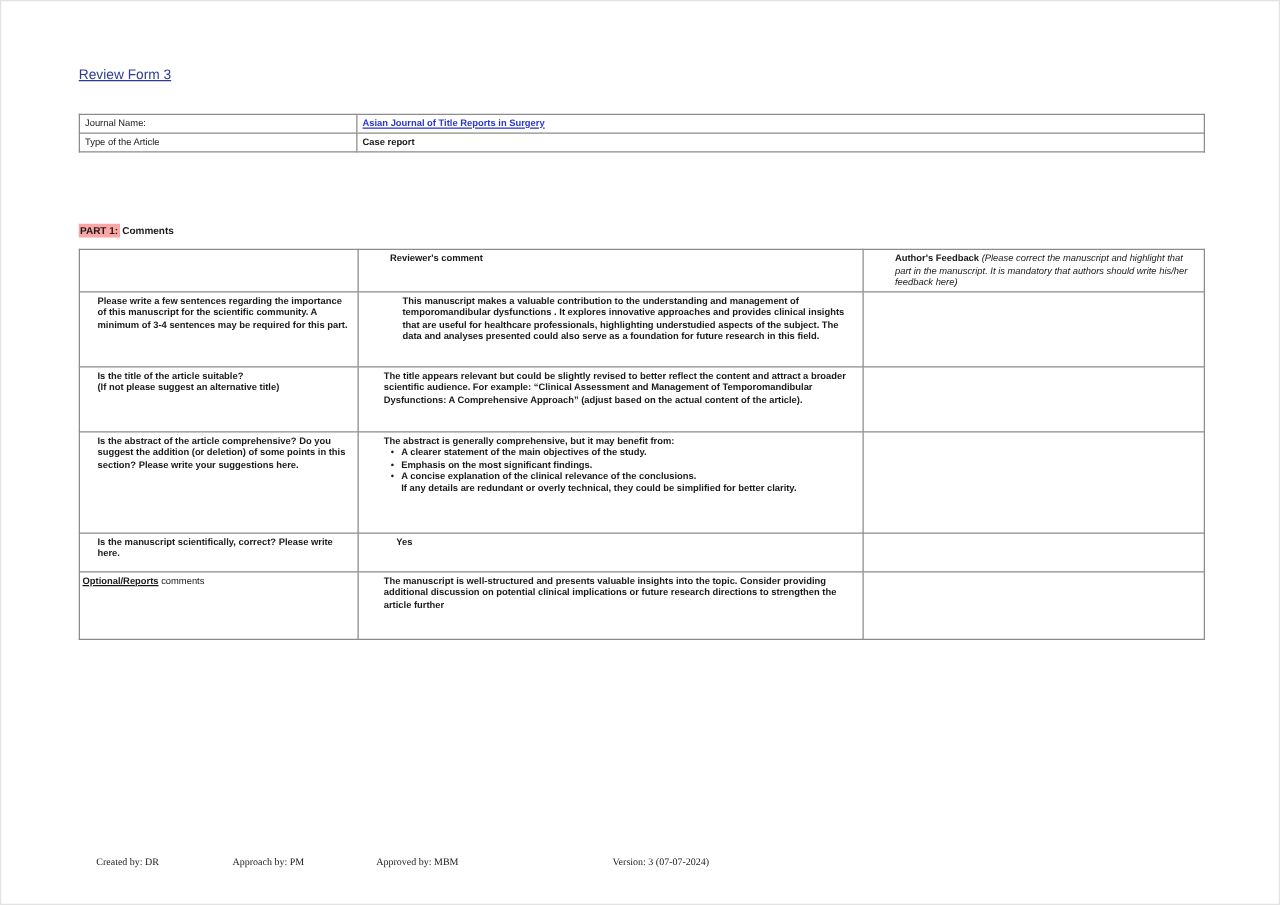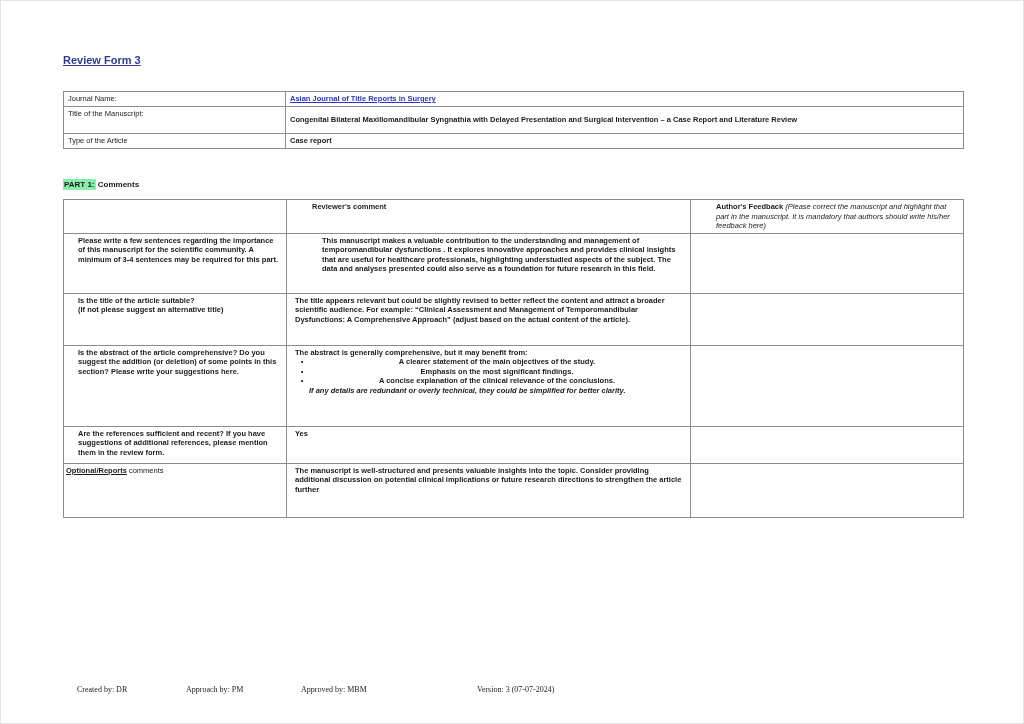--- a/index.html
+++ b/index.html
@@ -12,21 +12,21 @@
     overflow: hidden;
   }
   .page {
     position: absolute; inset: 0;
     border: 1px solid #e3e3e3;
     background: #ffffff;
   }
   
   .doc-title {
     position: absolute; left: 62px; top: 53px;
-    font-size: 11px; font-weight: bold;
+    font-size: 11px; font-weight: normal;
     color: #2d3a96; text-decoration: underline;
   }
   
   table { border-collapse: collapse; table-layout: fixed; }
   td {
     border: 1px solid #8c8c8c;
     vertical-align: top;
     font-size: 7.5px; line-height: 9.5px;
     padding: 2px 5px 2px 4px;
     word-wrap: break-word;
@@ -37,80 +37,76 @@
   .info-table col.c1 { width: 222px; }
   .info-table col.c2 { width: 678px; }
   .info-table tr.r1 td { height: 14px; }
   .info-table tr.r2 td { height: 13px; }
   .info-table tr.r3 td { height: 27px; }
   .info-table tr.r3 td.val { vertical-align: middle; }
   .info-table tr.r4 td { height: 15px; }
   .journal-link { color: #2b36c9; font-weight: bold; text-decoration: underline; cursor: pointer; }
   
   .part-heading { position: absolute; left: 62px; top: 179px; font-size: 8px; font-weight: bold; }
-  .hl-yellow { background: #86efac; padding: 1px 1px; }
+  .hl-yellow { background: #fca5a5; padding: 1px 1px; }
   
   .comments-table { position: absolute; left: 62px; top: 198px; width: 900px; }
   .comments-table col.c1 { width: 223px; }
   .comments-table col.c2 { width: 404px; }
   .comments-table col.c3 { width: 273px; }
   .comments-table tr.hdr  td { height: 30px; padding-left: 25px; }
   .comments-table tr.row1 td { height: 60px; }
   .comments-table tr.row2 td { height: 52px; }
   .comments-table tr.row3 td { height: 81px; }
   .comments-table tr.row4 td { height: 31px; }
   .comments-table tr.row5 td { height: 37px; }
   .comments-table tr.row6 td { height: 32px; }
   .comments-table tr.row7 td { height: 54px; }
   .q-cell { font-weight: bold; padding-left: 14px; }
   .q-cell.flush { padding-left: 2px; }
   .c-cell { font-weight: bold; }
   .c-cell.indent1 { padding-left: 35px; }
   .c-cell.indent2 { padding-left: 30px; }
-  .c-cell.std { padding-left: 8px; }
+  .c-cell.std { padding-left: 20px; }
   .author-hdr-note { font-style: italic; font-weight: normal; }
   .u { text-decoration: underline; }
   
   .bullet-list { margin: 0; }
   .bullet-item { display: flex; }
   .bullet-item .dot { width: 14px; text-align: center; flex: 0 0 14px; }
-  .bullet-item .txt { flex: 1; text-align: center; }
-  .bullet-after { padding-left: 14px; font-style: italic; }
+  .bullet-item .txt { flex: 1; }
+  .bullet-after { padding-left: 14px; }
   
   .footer {
     position: absolute; left: 0; top: 684px; width: 1024px;
     font-family: "Liberation Serif", "DejaVu Serif", serif;
     font-size: 8px; color: #222;
   }
   .footer span { position: absolute; white-space: nowrap; }
   .footer .f1 { left: 76px; }
   .footer .f2 { left: 185px; }
   .footer .f3 { left: 300px; }
-  .footer .f4 { left: 476px; }
+  .footer .f4 { left: 489px; }
 </style>
 </head>
 <body>
 
 <div class="page">
 
   <div class="doc-title">Review Form 3</div>
 
   <table class="info-table">
     <colgroup>
         <col class="c1">
         <col class="c2">
       </colgroup>
     <tbody>
         <tr class="r1">
       <td>Journal Name:</td>
       <td><span class="journal-link">Asian Journal of Title Reports in Surgery</span></td>
-    </tr>
-    <tr class="r3">
-      <td>Title of the Manuscript:</td>
-      <td class="b val">Congenital Bilateral Maxillomandibular Syngnathia with Delayed Presentation and Surgical Intervention – a Case Report and Literature Review</td>
     </tr>
     <tr class="r4">
       <td>Type of the Article</td>
       <td class="b">Case report</td>
     </tr>
   </tbody>
     </table>
 
   <div class="part-heading">
     <span class="hl-yellow">PART  1:</span><span> Comments</span>
@@ -161,26 +157,26 @@
           <div class="bullet-item">
                 <span class="dot">•</span>
                 <span class="txt">A concise explanation of the clinical relevance of the conclusions.</span>
               </div>
         </div>
         <div class="bullet-after">If any details are redundant or overly technical, they could be simplified for better clarity.</div>
       </td>
       <td></td>
     </tr>
 
-
-    <tr class="row5">
-      <td class="q-cell">Are the references sufficient and recent? If you have suggestions of additional references, please mention them in the review form.</td>
-      <td class="c-cell std">Yes</td>
+    <tr class="row4">
+      <td class="q-cell">Is the manuscript scientifically, correct? Please write here.</td>
+      <td class="c-cell indent2">Yes</td>
       <td></td>
     </tr>
+
 
 
     <tr class="row7">
       <td class="q-cell flush"><span class="u">Optional/Reports</span><span style="font-weight:normal"> comments</span></td>
       <td class="c-cell std">The manuscript is well-structured and presents valuable insights into the topic. Consider providing additional discussion on potential clinical implications or future research directions to strengthen the article further</td>
       <td></td>
     </tr>
   </tbody>
     </table>
 

